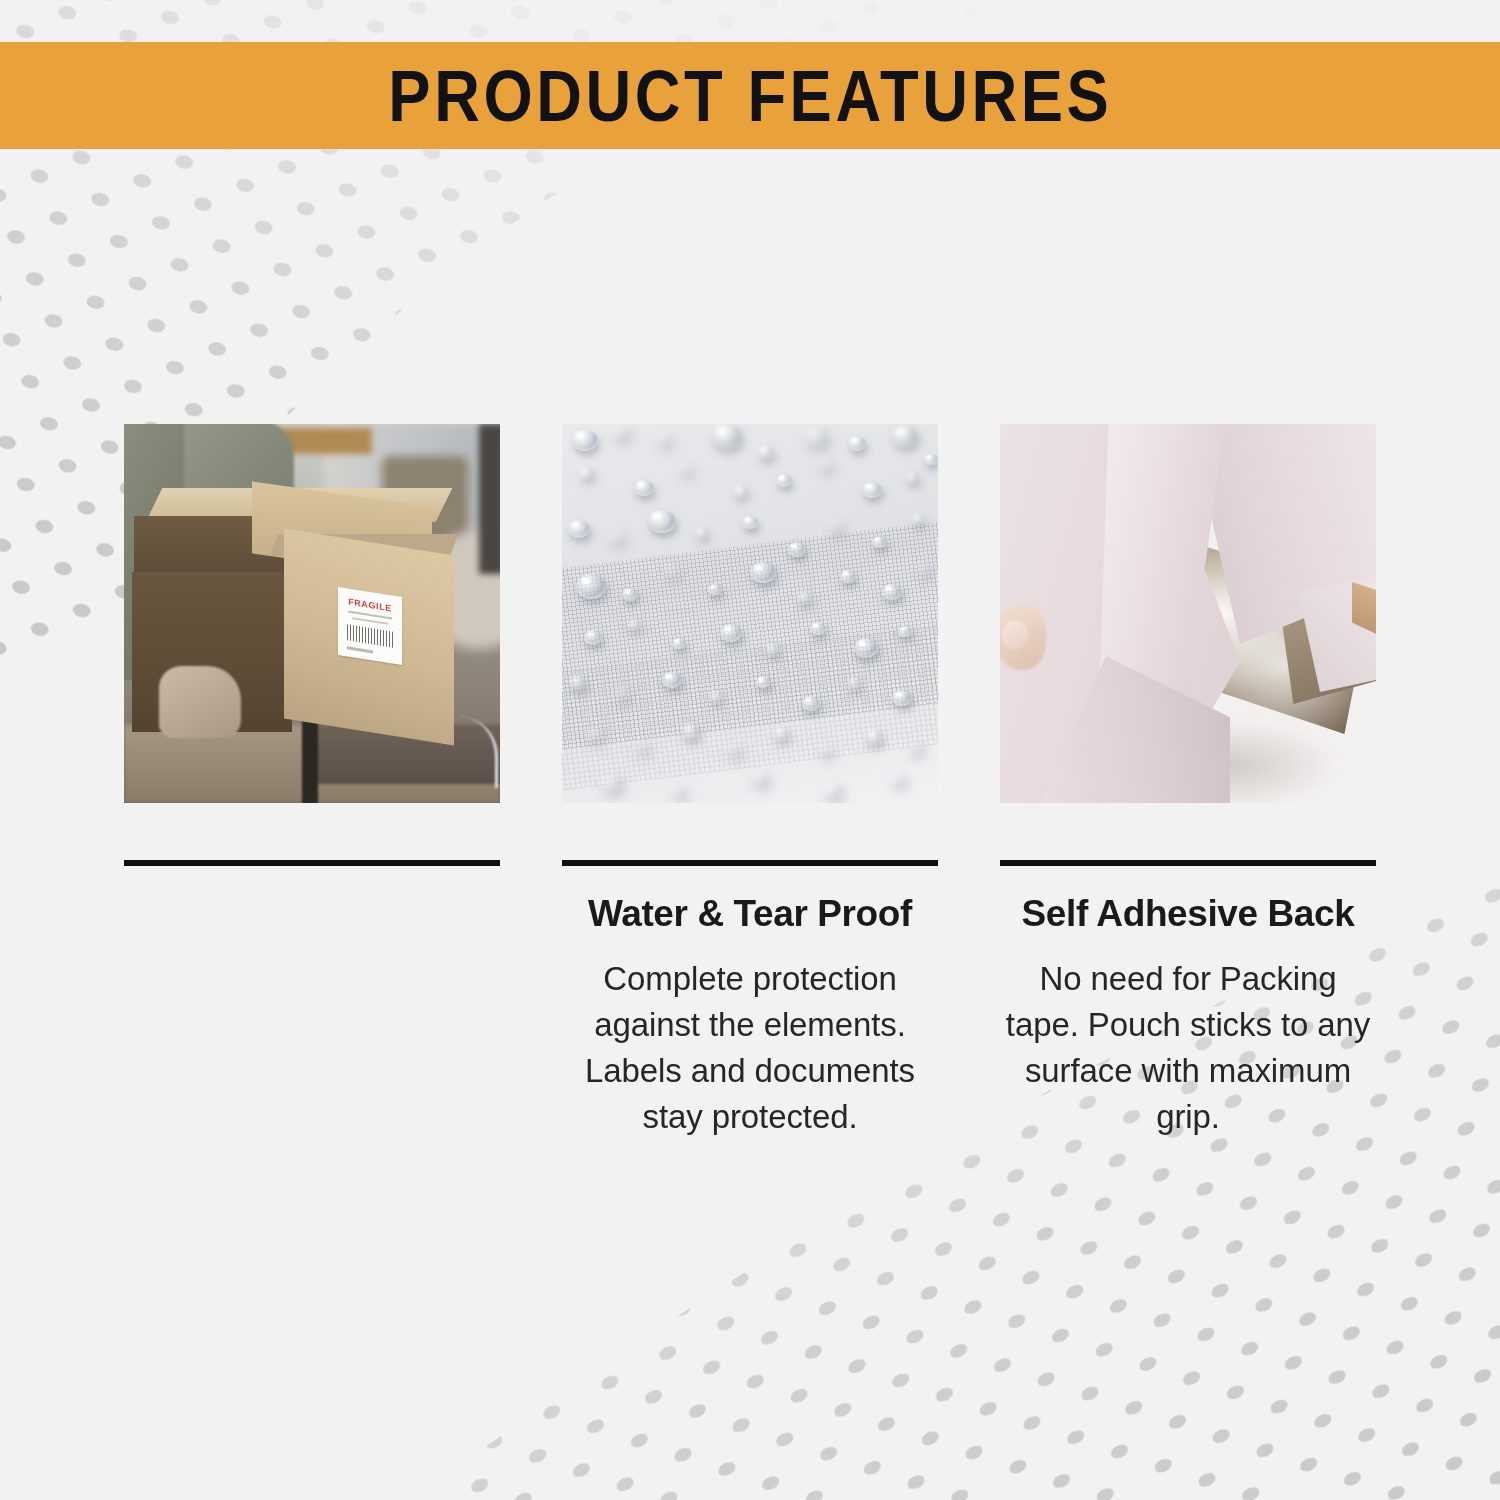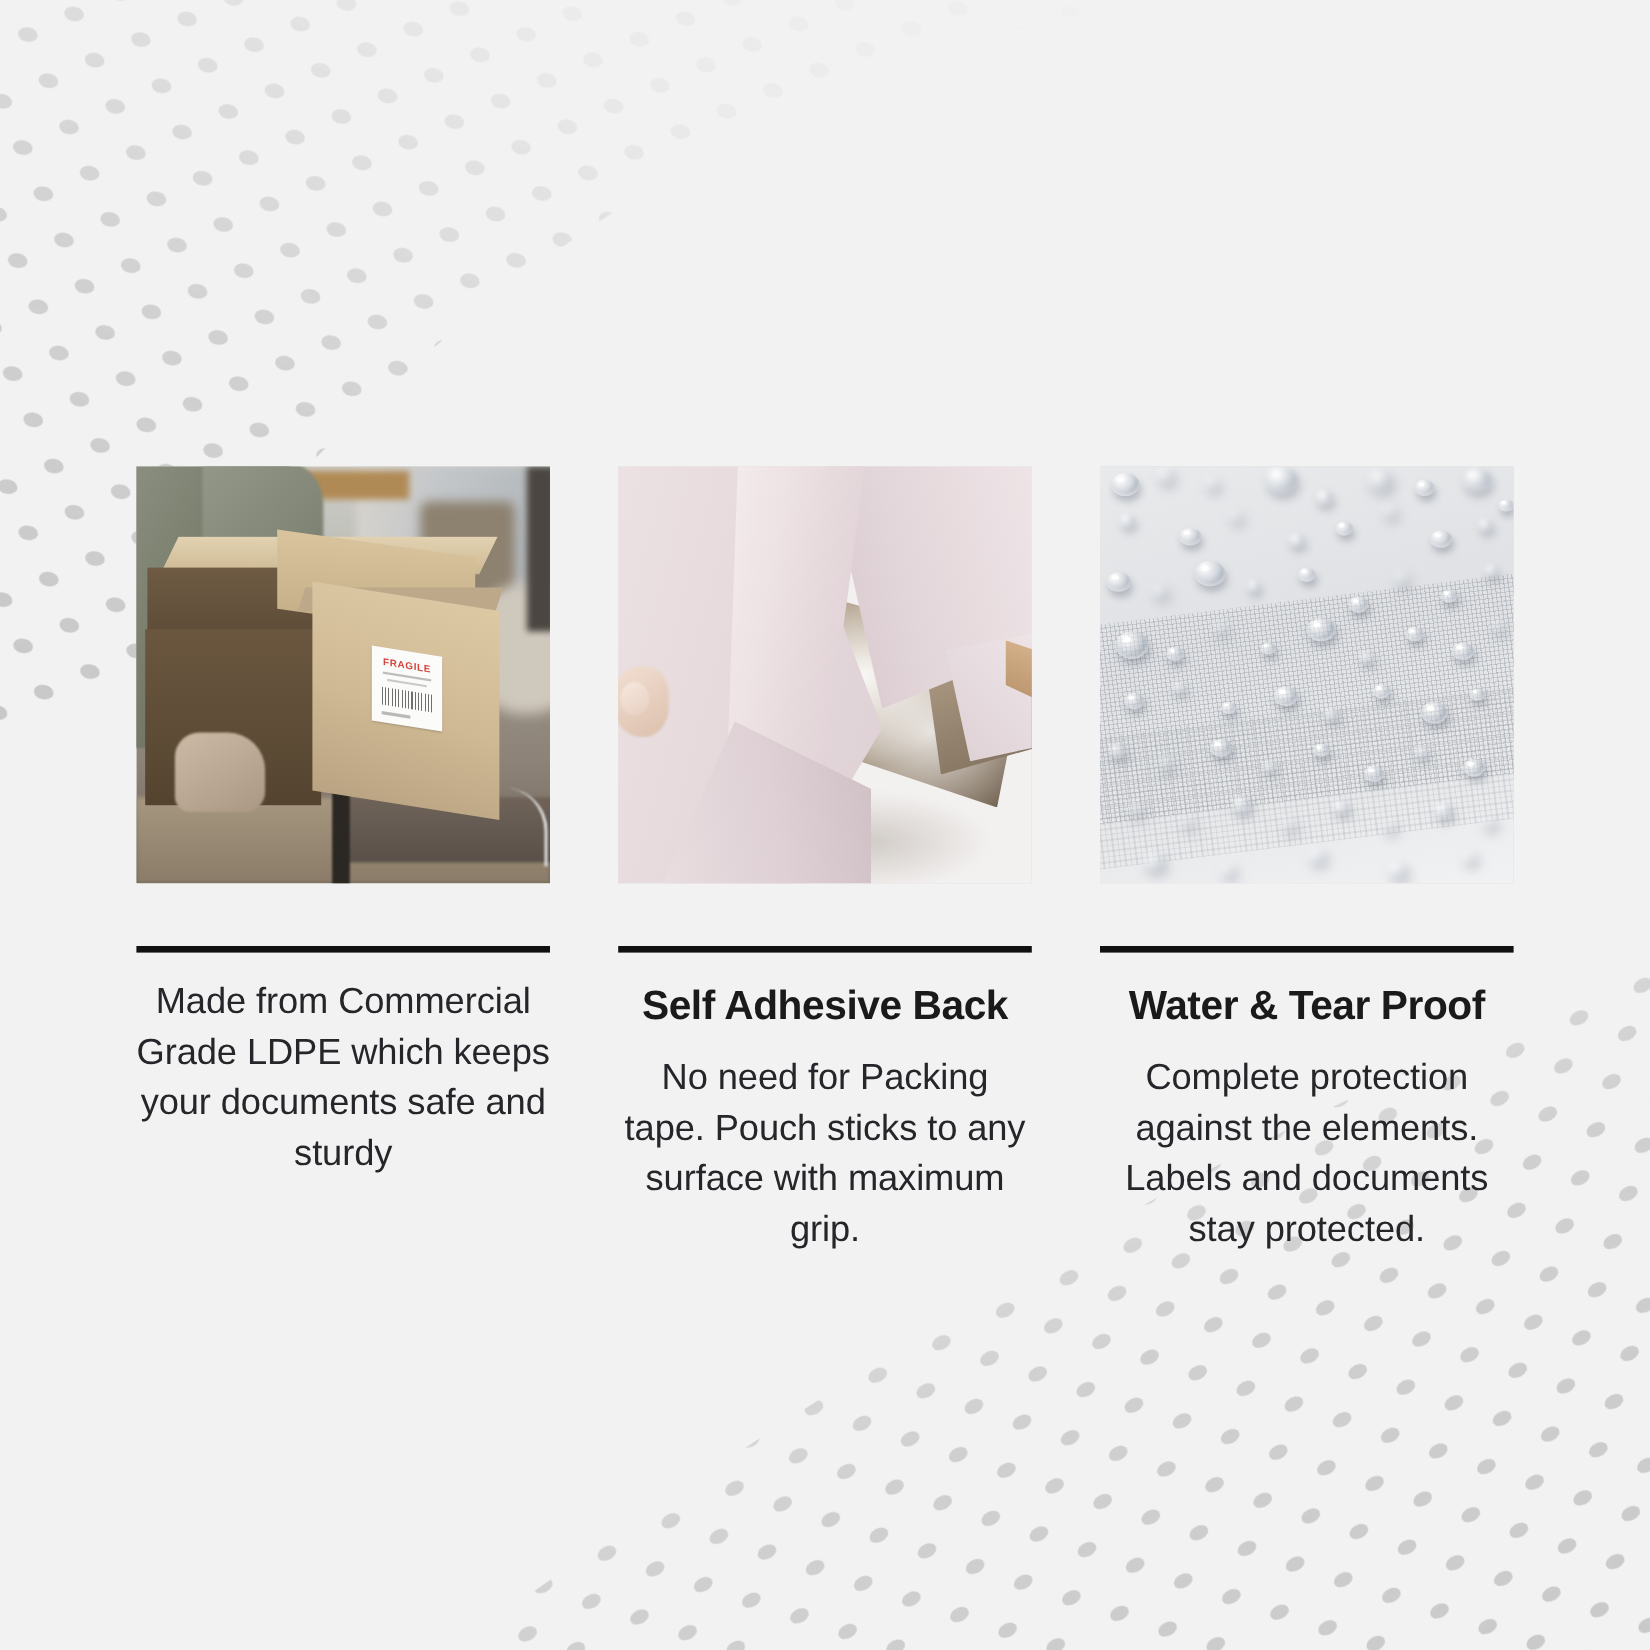--- a/index.html
+++ b/index.html
@@ -415,20 +415,23 @@
       <mask id="maskBR">
         <path d="M1180,0 L1180,700 L0,700 L0,660 C330,430 700,170 1180,0 Z" fill="url(#fadeBR)"></path>
       </mask>
       <pattern id="dotBR" width="46" height="46" patternUnits="userSpaceOnUse" patternTransform="rotate(18)">
         <ellipse cx="12" cy="12" rx="9" ry="6.2" fill="#c9c9c9" transform="rotate(-46 12 12)"></ellipse>
       </pattern>
     </defs>
     <rect x="0" y="0" width="1180" height="700" fill="url(#dotBR)" mask="url(#maskBR)"></rect>
   </svg>
 
+  <div id="banner">
+    <div id="banner-title">PRODUCT FEATURES</div>
+  </div>
 
   <div id="columns">
 
     <div class="feature-col">
       <div class="feature-photo">
         <div class="photo-inner">
           <div class="p1-bg"></div>
           <div class="p1-window"></div>
           <div class="p1-blob1"></div>
           <div class="p1-blob2"></div>
@@ -452,43 +455,20 @@
           <div class="p1-label">
             <div class="p1-label-text">FRAGILE</div>
             <div class="p1-label-sub"></div>
             <div class="p1-label-sub2"></div>
             <div class="p1-barcode"></div>
             <div class="p1-label-foot"></div>
           </div>
         </div>
       </div>
       <div class="feature-rule"></div>
-      <div class="feature-body">Made from Commercial Grade LDPE which keeps your documents safe and sturdy</div>
-    </div>
-
-    <div class="feature-col">
-      <div class="feature-photo">
-        <div class="photo-inner">
-          <div class="p2-bg"></div>
-          <div class="p2-shadow"></div>
-          <div class="p2-adhesive"></div>
-          <div class="p2-adhesive2"></div>
-          <div class="p2-sheet-right"></div>
-          <div class="p2-flap-right"></div>
-          <div class="p2-flap-tip"></div>
-          <div class="p2-sheet-left"></div>
-          <div class="p2-curl-left"></div>
-          <div class="p2-fold-lower"></div>
-          <div class="p2-thumb"></div>
-          <div class="p2-nail"></div>
-        </div>
-      </div>
-      <div class="feature-rule"></div>
-      <div class="feature-heading">Self Adhesive Back</div>
-      <div class="feature-body">No need for Packing tape. Pouch sticks to any surface with maximum grip.</div>
     </div>
 
     <div class="feature-col">
       <div class="feature-photo">
         <div class="photo-inner">
           <div class="p3-bg"></div>
           <div class="p3-weave"></div>
           <div class="p3-weave2"></div>
           <div id="drops">
               <div class="drop" style="left: 10px; top: 6px; width: 26px; height: 21px;"></div>
@@ -556,14 +536,36 @@
               <div class="drop blur2" style="left: 262px; top: 360px; width: 18px; height: 15px;"></div>
               <div class="drop blur2" style="left: 330px; top: 350px; width: 13px; height: 11px;"></div>
             </div>
         </div>
       </div>
       <div class="feature-rule"></div>
       <div class="feature-heading">Water &amp; Tear Proof</div>
       <div class="feature-body">Complete protection against the elements. Labels and documents stay protected.</div>
     </div>
 
+    <div class="feature-col">
+      <div class="feature-photo">
+        <div class="photo-inner">
+          <div class="p2-bg"></div>
+          <div class="p2-shadow"></div>
+          <div class="p2-adhesive"></div>
+          <div class="p2-adhesive2"></div>
+          <div class="p2-sheet-right"></div>
+          <div class="p2-flap-right"></div>
+          <div class="p2-flap-tip"></div>
+          <div class="p2-sheet-left"></div>
+          <div class="p2-curl-left"></div>
+          <div class="p2-fold-lower"></div>
+          <div class="p2-thumb"></div>
+          <div class="p2-nail"></div>
+        </div>
+      </div>
+      <div class="feature-rule"></div>
+      <div class="feature-heading">Self Adhesive Back</div>
+      <div class="feature-body">No need for Packing tape. Pouch sticks to any surface with maximum grip.</div>
+    </div>
+
   </div>
 </div>
 
 </body></html>

